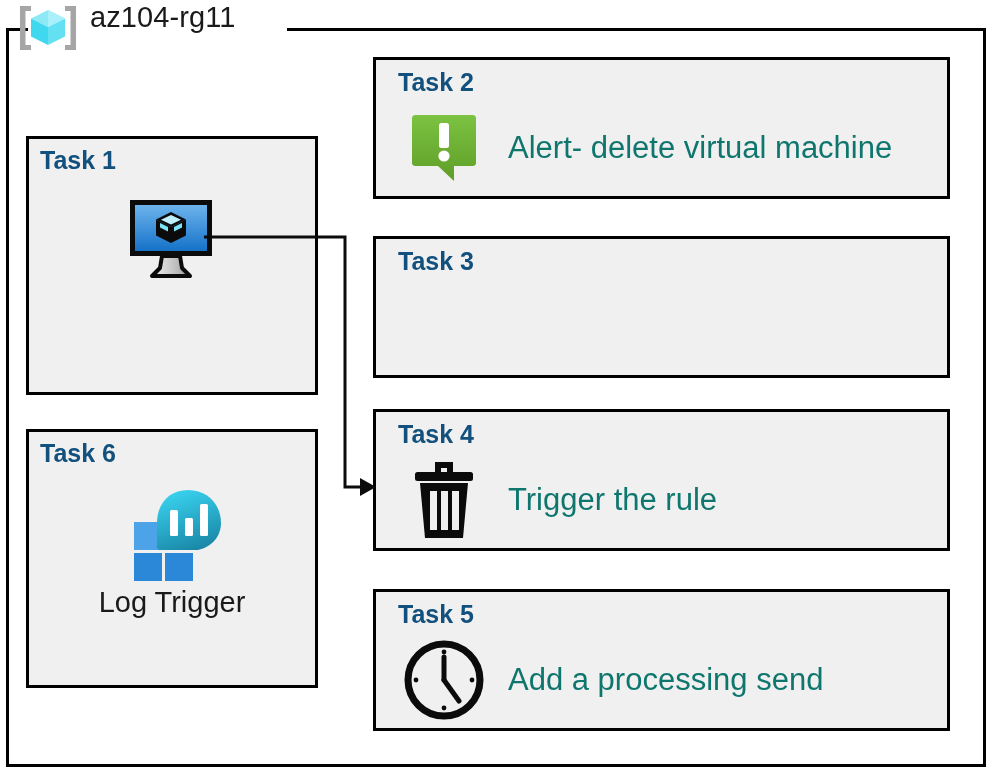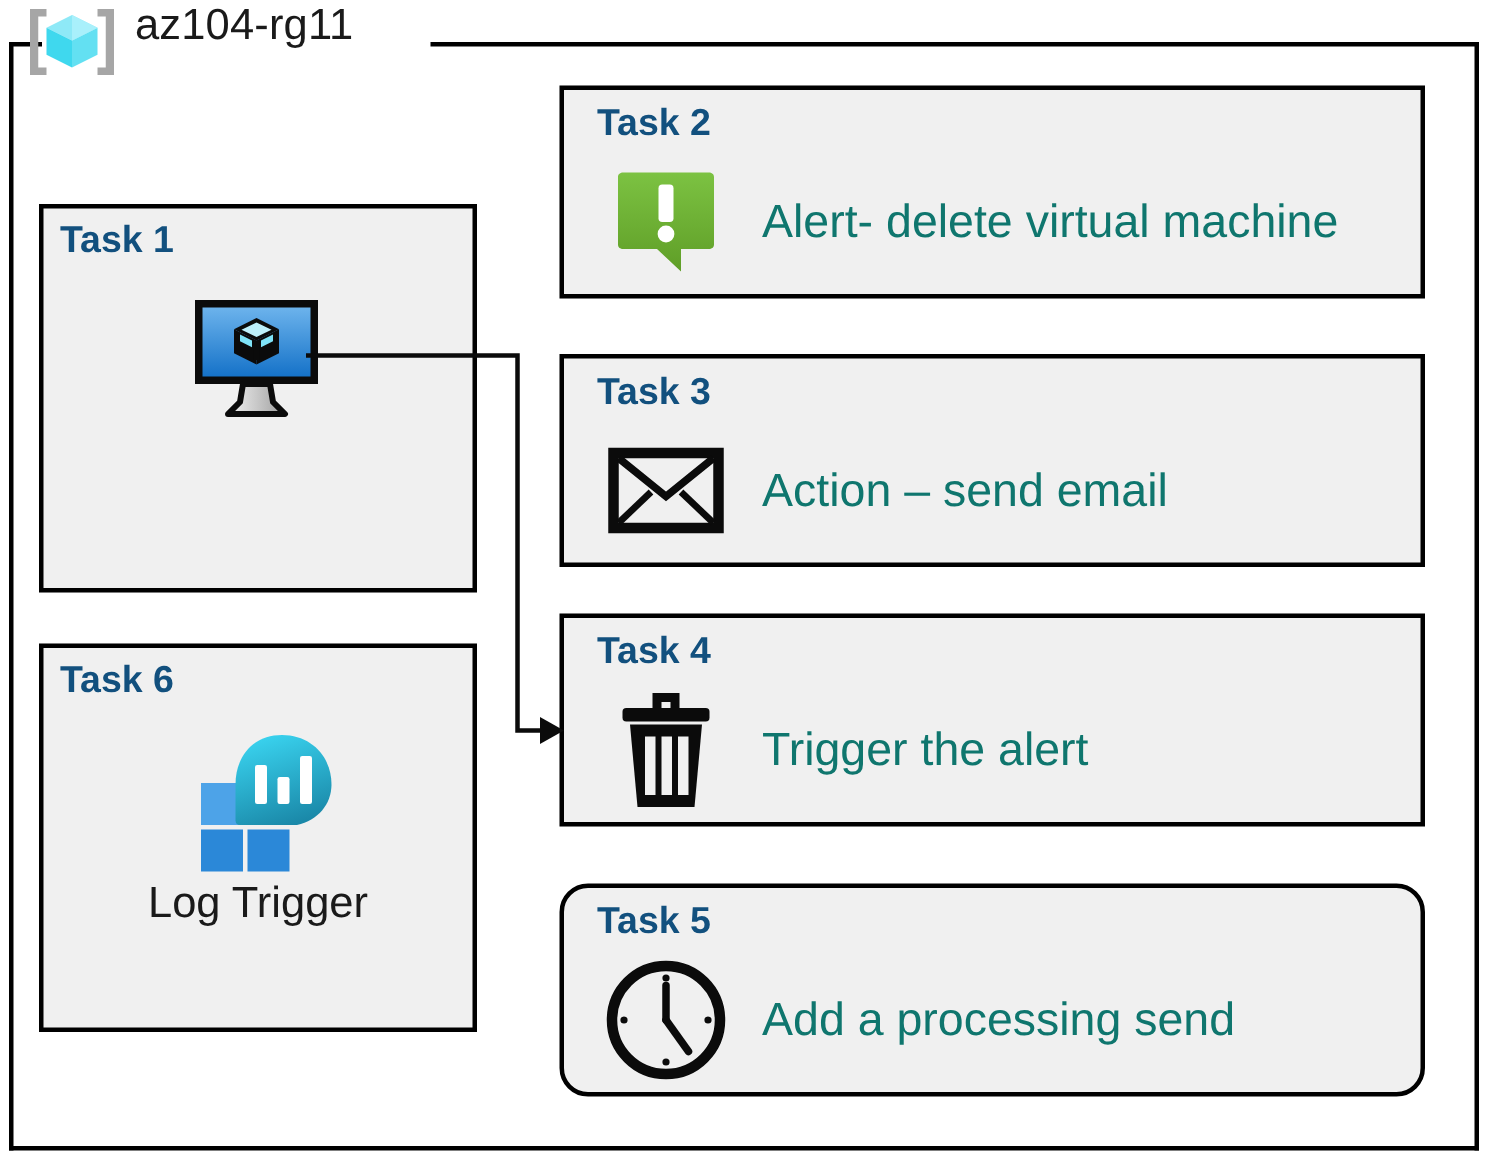--- a/index.html
+++ b/index.html
@@ -155,21 +155,21 @@
     line-height: 1.15;
     white-space: nowrap;
   }
 
   
   #card-task1 { top: 136px; }
   #card-task6 { top: 429px; padding-left: 45px; }
   #card-task2 { top: 57px; }
   #card-task3 { top: 236px; }
   #card-task4 { top: 409px; }
-  #card-task5 { top: 589px; border-radius: 19px; }
+  #card-task5 { top: 589px; }
 
   
   .connector {
     position: absolute;
     left: 0; top: 0;
     width: 992px;
     height: 774px;
     pointer-events: none;
   }
 </style>
@@ -273,51 +273,40 @@
           <rect x="32" y="12" width="10" height="25" rx="2.5" fill="#ffffff"></rect>
           <circle cx="37" cy="45" r="5.6" fill="#ffffff"></circle>
         </svg>
       </span>
       <span class="wide-label">Alert- delete virtual machine</span>
     </div>
   </div>
 
   <div class="card card-wide" id="card-task3">
     <div class="card-title">Task 3</div>
-    <div class="wide-row">
-      <span class="wide-icon">
-        <svg width="78" height="58" viewBox="0 0 78 58" xmlns="http://www.w3.org/2000/svg">
-          <rect x="4" y="4" width="70" height="50" fill="none" stroke="#0b0b0b" stroke-width="7"></rect>
-          <path d="M7.5 7.5 L39 33 L70.5 7.5" fill="none" stroke="#0b0b0b" stroke-width="5"></path>
-          <path d="M7.5 50.5 L29 30" fill="none" stroke="#0b0b0b" stroke-width="4.5"></path>
-          <path d="M70.5 50.5 L49 30" fill="none" stroke="#0b0b0b" stroke-width="4.5"></path>
-        </svg>
-      </span>
-      <span class="wide-label">Action – send email</span>
-    </div>
   </div>
 
   <div class="card card-wide" id="card-task4">
     <div class="card-title">Task 4</div>
     <div class="wide-row">
       <span class="wide-icon">
         <svg width="66" height="82" viewBox="0 0 66 82" xmlns="http://www.w3.org/2000/svg">
 
           <path d="M24 3 L42 3 L42 13 L36 13 L36 9 L30 9 L30 13 L24 13 Z" fill="#0b0b0b"></path>
 
           <rect x="4" y="13" width="58" height="9" rx="2.5" fill="#0b0b0b"></rect>
 
           <path d="M9 24 L57 24 L52 79 L14 79 Z" fill="#0b0b0b"></path>
 
           <rect x="19" y="32" width="7" height="39" fill="#f0f0f0"></rect>
           <rect x="30" y="32" width="7" height="39" fill="#f0f0f0"></rect>
           <rect x="41" y="32" width="7" height="39" fill="#f0f0f0"></rect>
         </svg>
       </span>
-      <span class="wide-label">Trigger the alert</span>
+      <span class="wide-label">Trigger the rule</span>
     </div>
   </div>
 
   <div class="card card-wide" id="card-task5">
     <div class="card-title">Task 5</div>
     <div class="wide-row">
       <span class="wide-icon">
         <svg width="82" height="82" viewBox="0 0 82 82" xmlns="http://www.w3.org/2000/svg">
           <circle cx="41" cy="41" r="36" fill="none" stroke="#0b0b0b" stroke-width="7"></circle>
 

